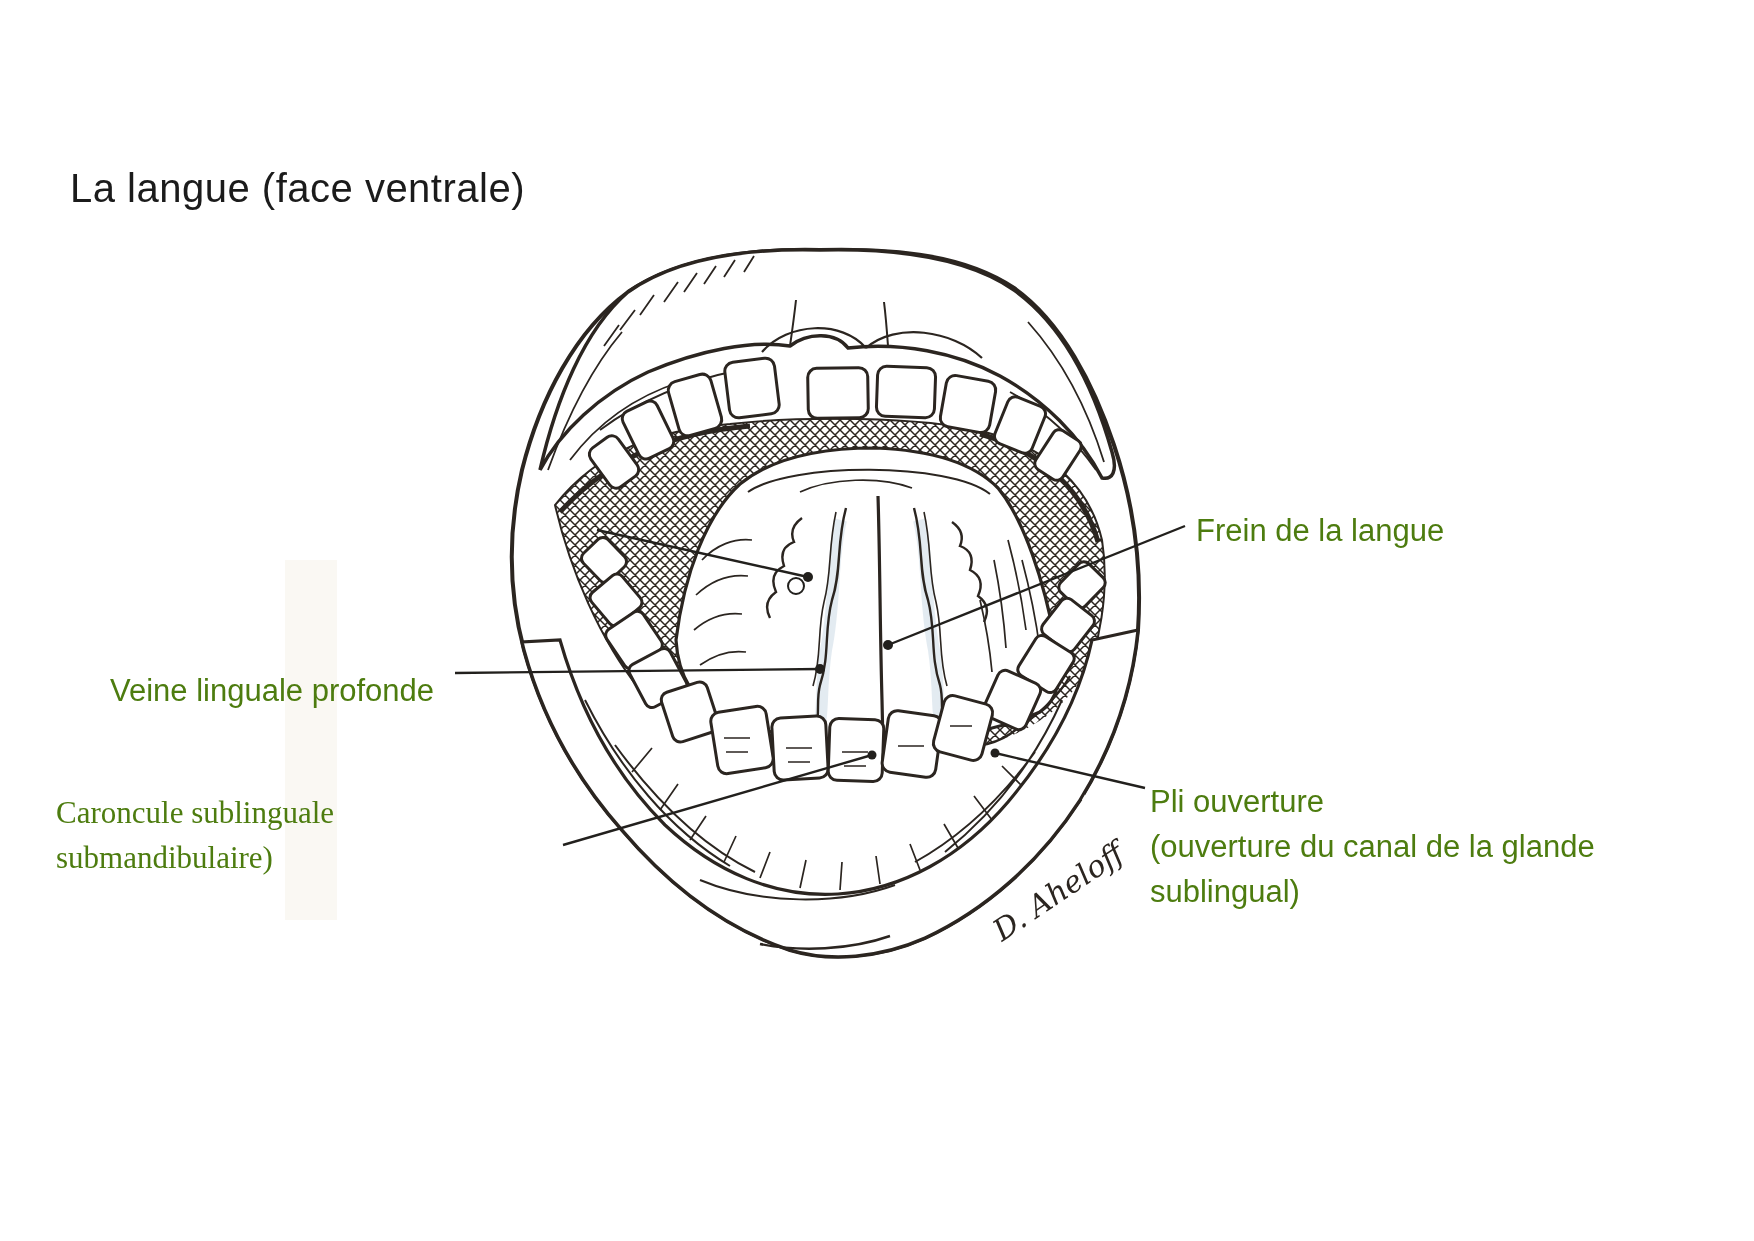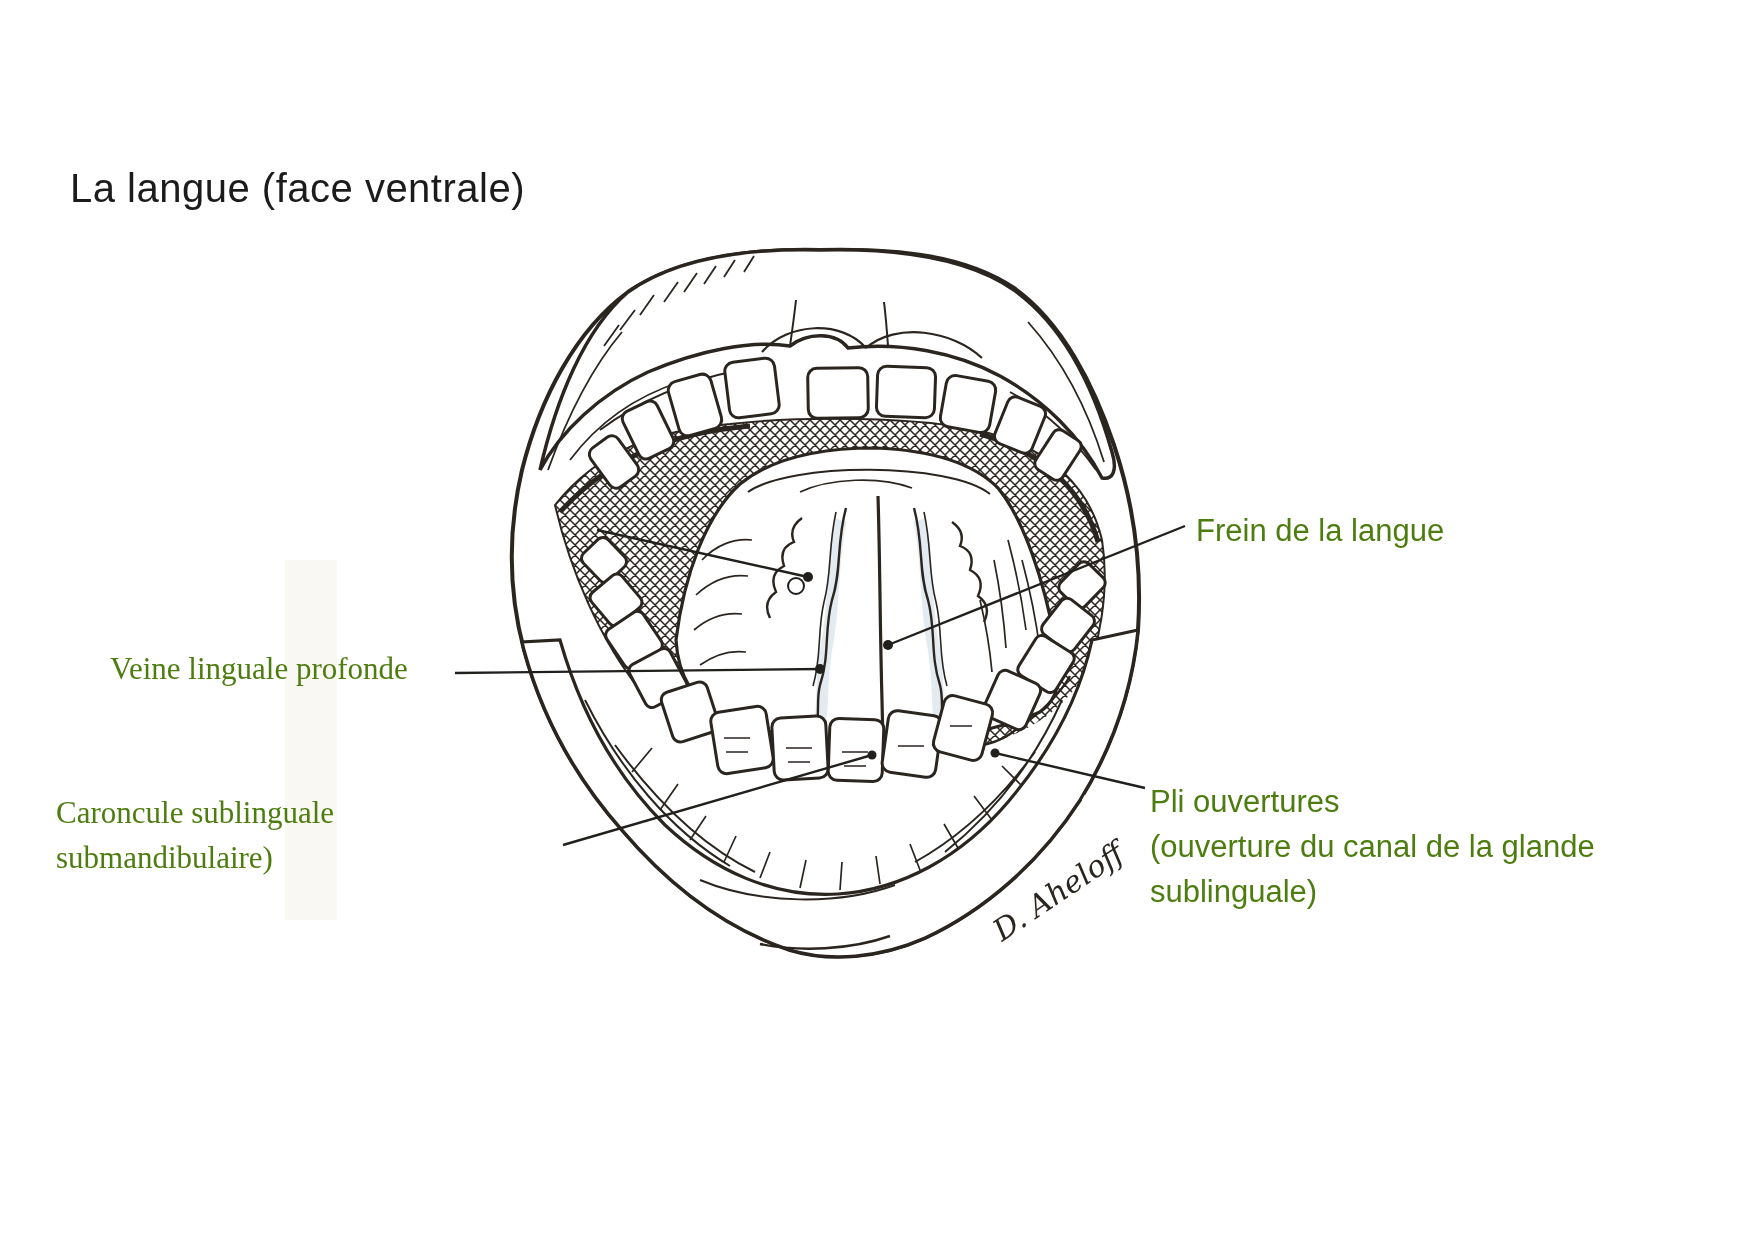--- a/index.html
+++ b/index.html
@@ -2,21 +2,21 @@
 <html><head>
 <meta charset="utf-8">
 <style>
   html,body{margin:0;padding:0;background:#ffffff;}
   .canvas{position:relative;width:1754px;height:1241px;background:#ffffff;overflow:hidden;
           font-family:"Liberation Sans",sans-serif;color:#161616;}
   .title{position:absolute;left:70px;top:166px;margin:0;font-size:40px;font-weight:400;
          letter-spacing:0.5px;color:#1b1b1b;}
   .lbl{position:absolute;font-size:31px;line-height:45px;color:#4d7c0f;white-space:nowrap;}
   .lbl-frein{left:1196px;top:508px;}
-  .lbl-veine{left:110px;top:646px;font-family:Liberation Serif, serif;}
+  .lbl-veine{left:110px;top:668px;}
   .lbl-caroncule{left:56px;top:790px;font-family:Liberation Serif, serif;}
   .lbl-pli{left:1150px;top:779px;}
   svg{position:absolute;left:0;top:0;}
 </style>
 </head>
 <body>
 
 <div class="canvas">
 
   <h1 class="title">La langue (face ventrale)</h1>
@@ -161,18 +161,18 @@
   <div class="lbl lbl-frein">Frein de la langue</div>
 
   <div class="lbl lbl-veine">Veine linguale profonde</div>
 
   <div class="lbl lbl-caroncule">
     <div>Caroncule sublinguale</div>
     <div>submandibulaire)</div>
   </div>
 
   <div class="lbl lbl-pli">
-    <div>Pli ouvertures</div>
+    <div>Pli ouverture</div>
     <div>(ouverture du canal de la glande</div>
-    <div>sublinguale)</div>
+    <div>sublingual)</div>
   </div>
 
 </div>
 
 </body></html>

